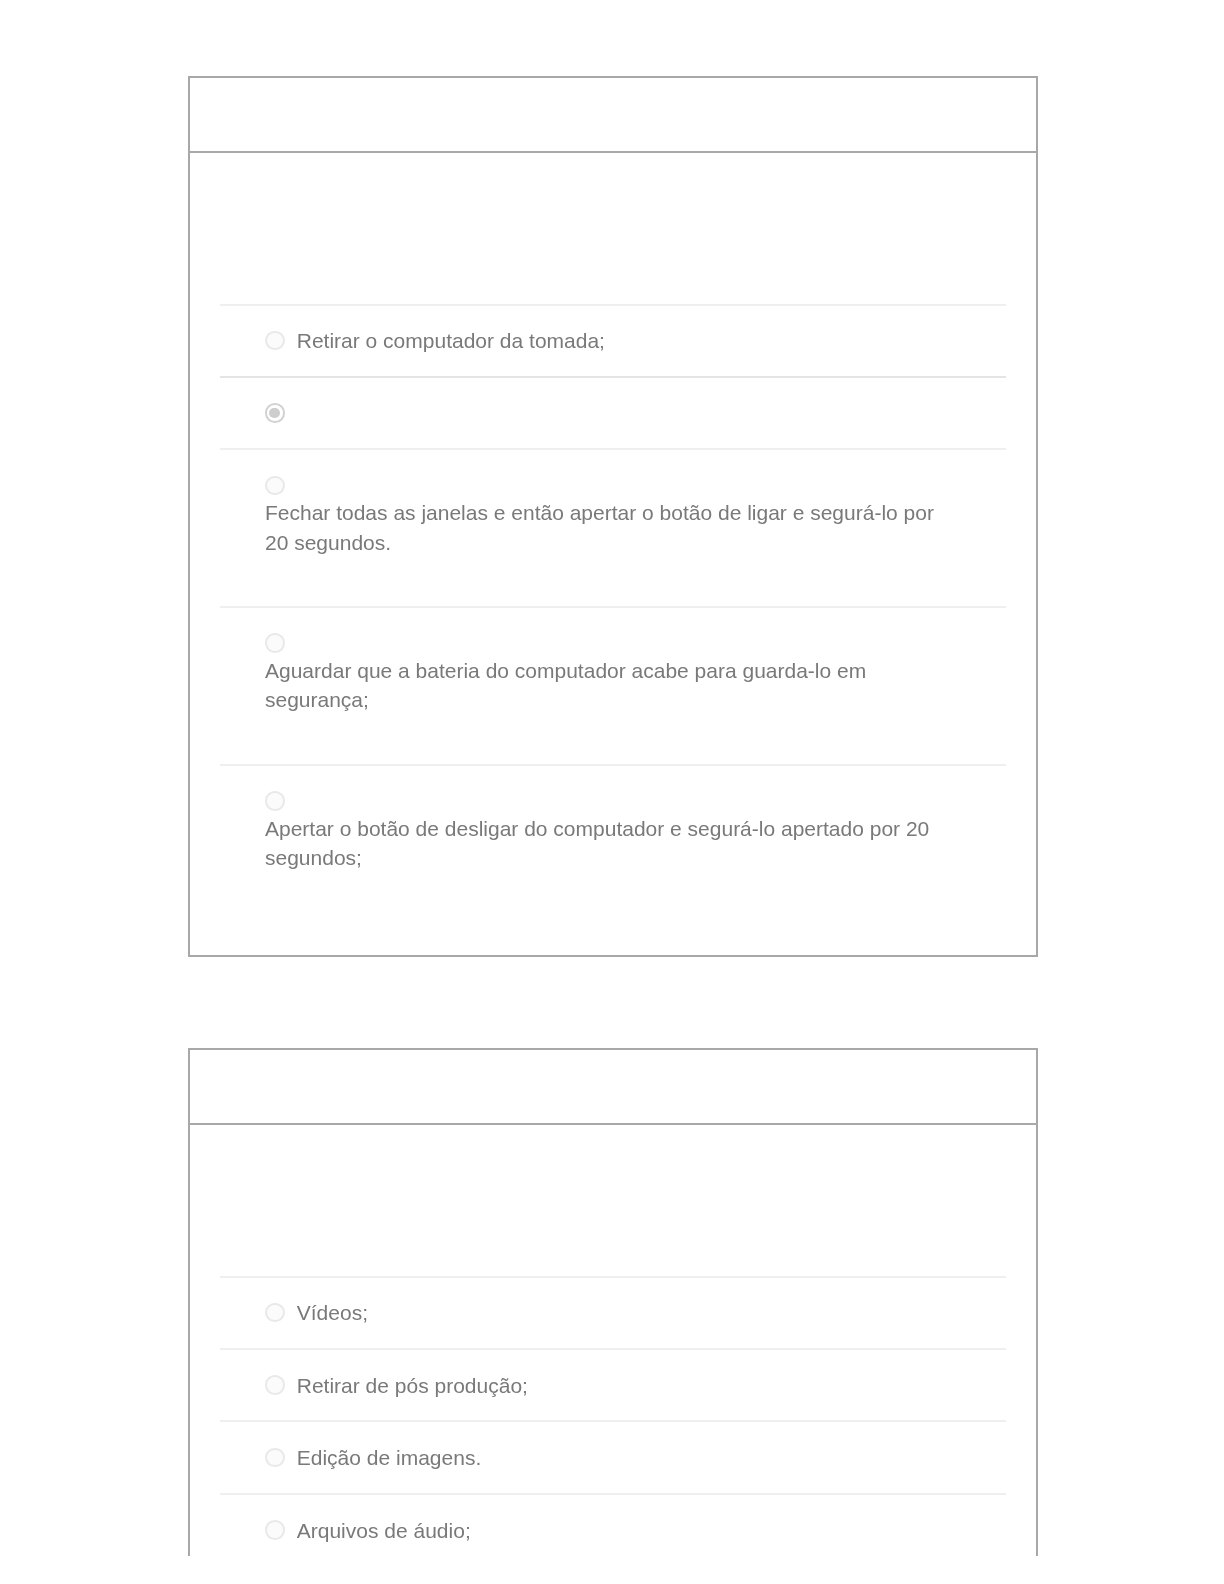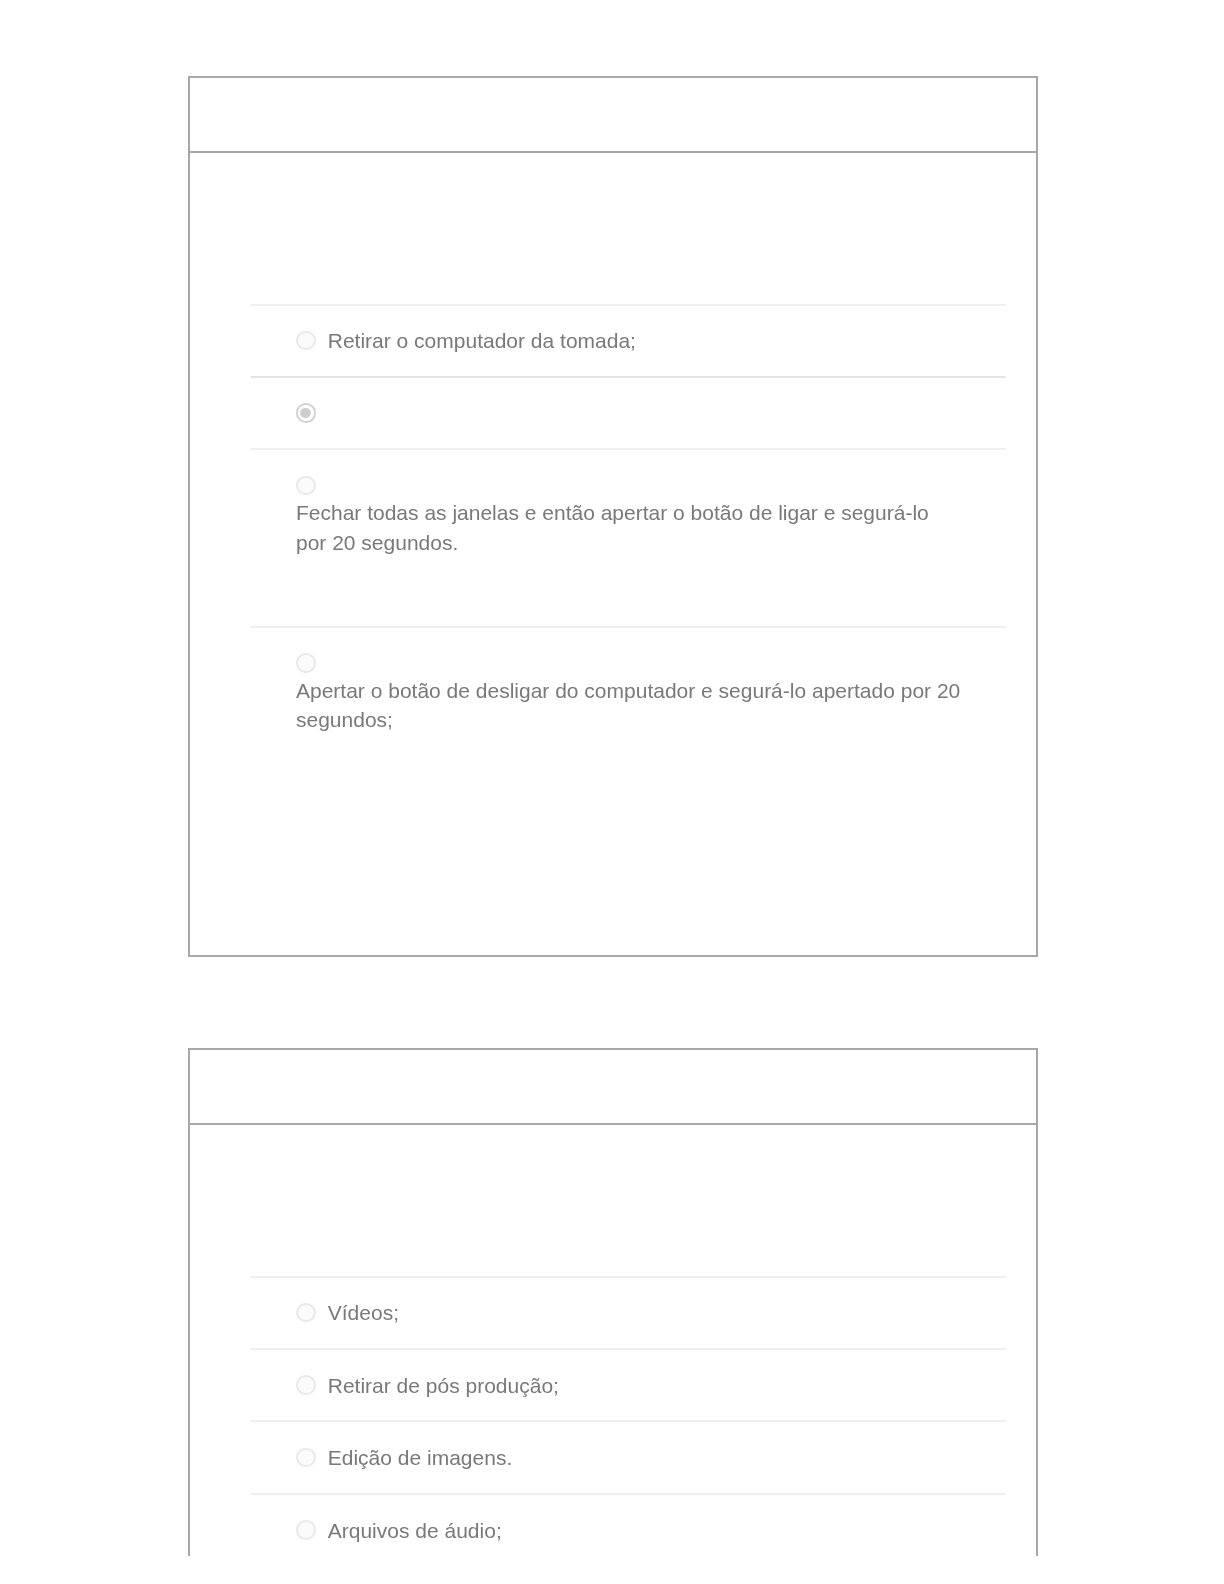--- a/index.html
+++ b/index.html
@@ -10,26 +10,26 @@
   .page{position:relative;width:1224px;height:1584px;background:#ffffff;overflow:hidden;}
 
   .card{position:absolute;left:188px;width:850px;background:#ffffff;
         box-sizing:border-box;border:2px solid #a8a8a8;}
   .card.clipped{border-bottom:none;}
 
   .card-header{height:74.5px;border-bottom:2px solid #a8a8a8;box-sizing:border-box;
                padding:0 30px;overflow:hidden;}
   .hdr-title{display:block;font-size:21px;line-height:29.5px;color:#797979;backface-visibility:hidden;}
 
-  .card-body{padding:0 29.8px;margin-left:31px;}
+  .card-body{padding:0 29.8px;}
   .statement{min-height:151px;font-size:21px;line-height:29.5px;color:#797979;backface-visibility:hidden;}
 
   .opt{border-top:2px solid #efefef;box-sizing:border-box;
        padding:20.6px 45.2px 20.4px;font-size:21px;line-height:29.5px;}
-  .opt.multi{padding-top:20.2px;padding-bottom:69px;line-height:27.5px;}
+  .opt.multi{padding-top:20.2px;padding-bottom:49px;line-height:27.5px;}
   .opt.multi .lbl{display:block;width:100%;}
   .opt.multi .radio{vertical-align:-3.7px;}
 
   .radio{display:inline-block;width:19.6px;height:19.6px;box-sizing:border-box;
          border:2.15px solid #e9e9e9;border-radius:50%;background:#fbfbfb;
          vertical-align:-2.2px;margin-right:12.2px;position:relative;}
   .radio.selected{border-color:#d2d2d2;background:#ffffff;}
   .radio .dot{position:absolute;left:50%;top:50%;width:10.9px;height:10.9px;
         margin:-5.45px 0 0 -5.45px;border-radius:50%;background:#cdcdcd;}
 
@@ -44,20 +44,21 @@
   <div class="card" id="card-0" style="top: 76px; height: 881px;">
     <div class="card-header">
       <span class="hdr-title"></span>
     </div>
     <div class="card-body">
       <div class="statement"></div>
       <div class="opts" id="opts-0">
           <div class="opt" style="border-top-color:#efefef"><span class="radio"></span><span class="lbl">Retirar o computador da tomada;</span></div>
           <div class="opt" style="border-top-color:#e4e4e4"><span class="radio selected"><span class="dot"></span></span><span class="lbl"></span></div>
           <div class="opt multi" style="border-top-color:#efefef"><span class="radio"></span><span class="lbl">Fechar todas as janelas e então apertar o botão de ligar e segurá-lo por 20 segundos.</span></div>
+          <div class="opt multi" style="border-top-color:#efefef"><span class="radio"></span><span class="lbl">Aguardar que a bateria do computador acabe para guarda-lo em segurança;</span></div>
           <div class="opt multi" style="border-top-color:#efefef"><span class="radio"></span><span class="lbl">Apertar o botão de desligar do computador e segurá-lo apertado por 20 segundos;</span></div>
         </div>
     </div>
   </div>
 
   <div class="card clipped" id="card-1" style="top: 1048px; height: 508px;">
     <div class="card-header">
       <span class="hdr-title"></span>
     </div>
     <div class="card-body">

